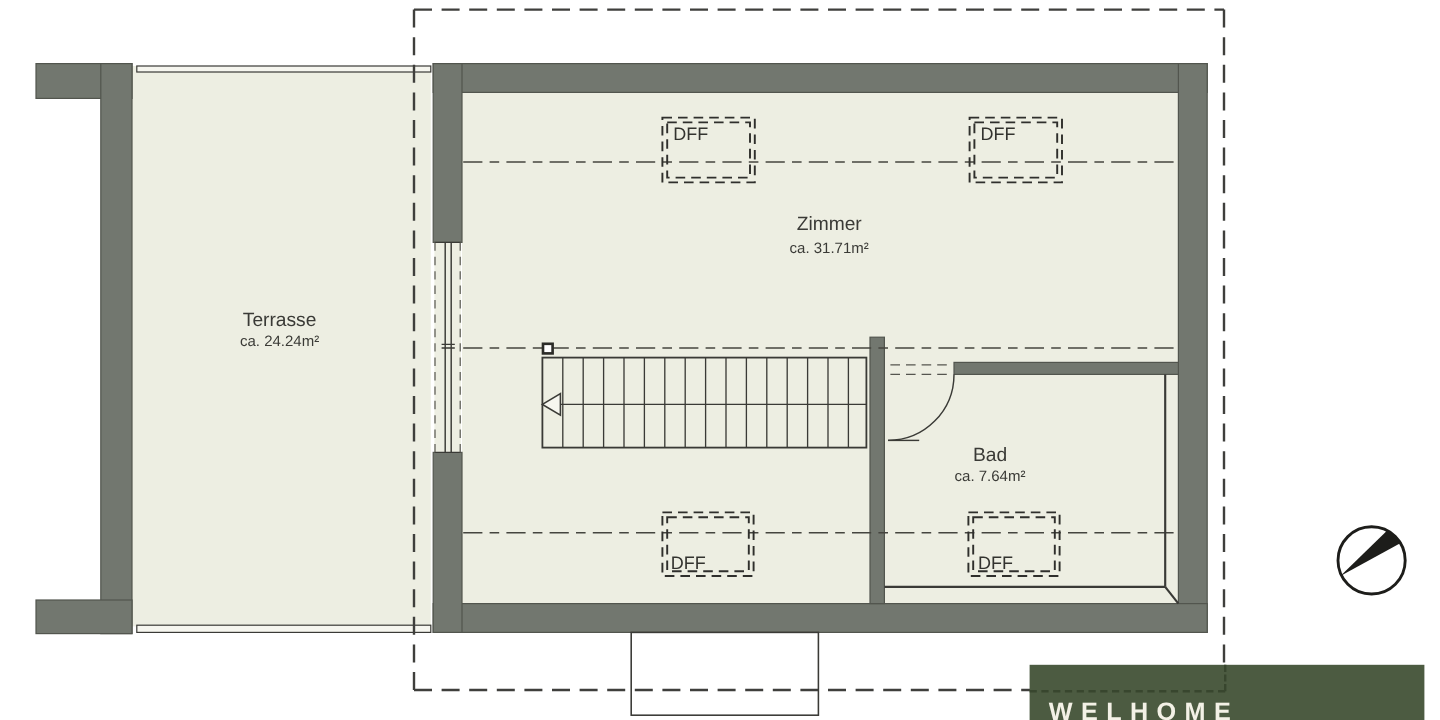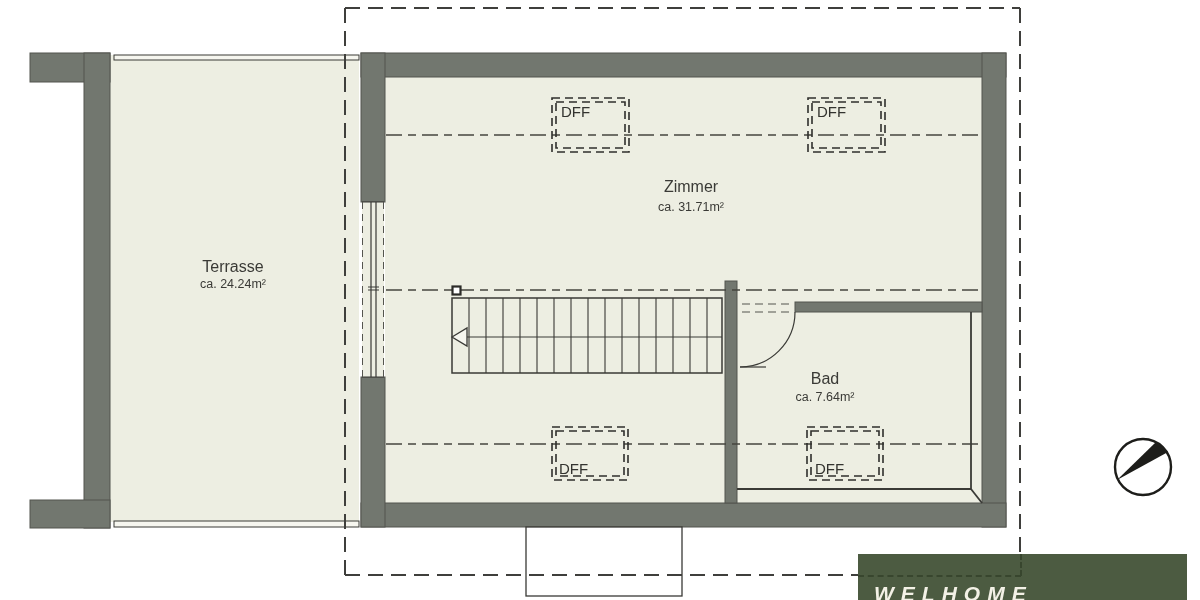--- a/index.html
+++ b/index.html
@@ -6,21 +6,21 @@
   .stage{
     position:relative;width:1200px;height:600px;background:#ffffff;
     overflow:hidden;font-family:"Liberation Sans", sans-serif;
   }
   .stage svg{position:absolute;left:0;top:0;}
   .room-name{font-size:16px;fill:#3a3a36;}
   .room-area{font-size:12.5px;fill:#3a3a36;}
   .dff-label{font-size:15px;fill:#33332f;}
   .logo{
     position:absolute;left:858px;top:554px;width:329px;height:46px;
-    background:#4c5b41;overflow:visible;font-style:italic;
+    background:#4c5b41;overflow:visible;
   }
   .logo .logo-text{
     position:absolute;left:16px;top:28px;
     color:#f3f1e6;font-size:21px;font-weight:bold;letter-spacing:7px;
     white-space:nowrap;
   }
   .logo .dash-v{position:absolute;left:162px;top:0;height:22px;width:0;border-left:2px dashed #38462e;}
   .logo .dash-h{position:absolute;left:0;top:21px;width:163px;height:0;border-top:2px dashed #38462e;}
 </style>
 </head>

